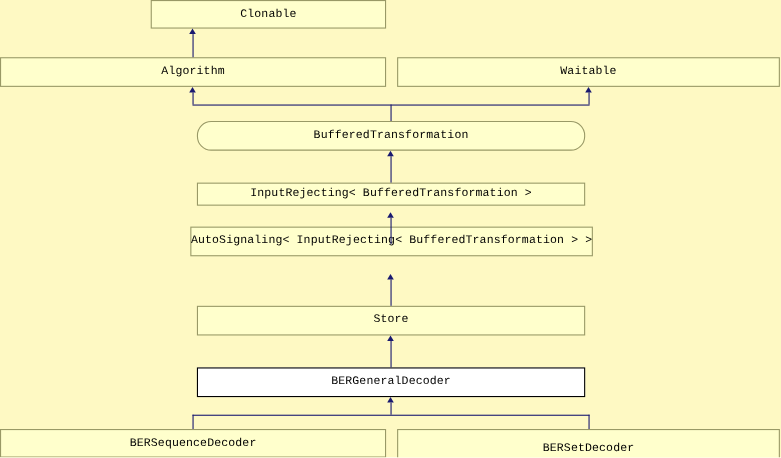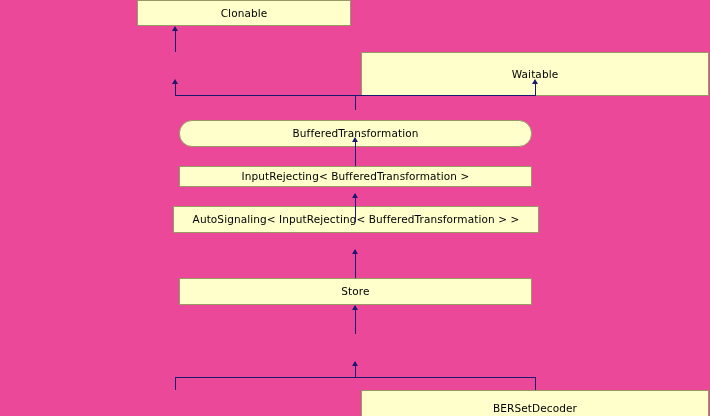--- a/index.html
+++ b/index.html
@@ -7,22 +7,23 @@
     padding: 0;
     background: #ffffff;
   }
   body {
     font-family: "DejaVu Sans", sans-serif;
   }
   #diagram {
     position: relative;
     width: 710px;
     height: 416px;
-    background: #ec4899;
+    background: #fef9c3;
     overflow: hidden;
+    font-family: Liberation Mono, monospace;
   }
   .node {
     position: absolute;
     box-sizing: border-box;
     background: #ffffcc;
     border: 1px solid #999966;
     color: #000000;
     font-size: 10.5px;
     line-height: 1;
     display: flex;
@@ -51,32 +52,35 @@
     border-bottom: 5px solid #191970;
   }
 </style>
 </head>
 <body>
 
 <div id="diagram">
 
   <div class="node" style="left:137px; top:0px; width:214px; height:26px;">Clonable</div>
 
+  <div class="node" style="left:0px; top:52px; width:351px; height:27px;">Algorithm</div>
 
-  <div class="node" style="left:361px; top:52px; width:348px; height:44px;">Waitable</div>
+  <div class="node" style="left:361px; top:52px; width:348px; height:27px;">Waitable</div>
 
-  <div class="node" style="left:179px; top:120px; width:353px; height:27px;border-radius:13px;">BufferedTransformation</div>
+  <div class="node" style="left:179px; top:110px; width:353px; height:27px;border-radius:13px;">BufferedTransformation</div>
 
   <div class="node" style="left:179px; top:166px; width:353px; height:21px;">InputRejecting&lt; BufferedTransformation &gt;</div>
 
   <div class="node" style="left:173px; top:206px; width:366px; height:27px;">AutoSignaling&lt; InputRejecting&lt; BufferedTransformation &gt; &gt;</div>
 
   <div class="node" style="left:179px; top:278px; width:353px; height:27px;text-align:center;">Store</div>
 
+  <div class="node current" style="left:179px; top:334px; width:353px; height:27px;">BERGeneralDecoder</div>
 
+  <div class="node" style="left:0px; top:390px; width:351px; height:26px;">BERSequenceDecoder</div>
 
   <div class="node" style="left:361px; top:390px; width:348px; height:36px;">BERSetDecoder</div>
 
   <div class="edge v" style="left:175px; top:31px; height:21px;"></div>
   <div class="arrow" style="left:172px; top:26px;"></div>
 
   <div class="edge v" style="left:355px; top:95px; height:15px;"></div>
   <div class="edge h" style="left:175px; top:95px; width:361px;"></div>
   <div class="edge v" style="left:175px; top:84px; height:11px;"></div>
   <div class="edge v" style="left:535px; top:84px; height:11px;"></div>

